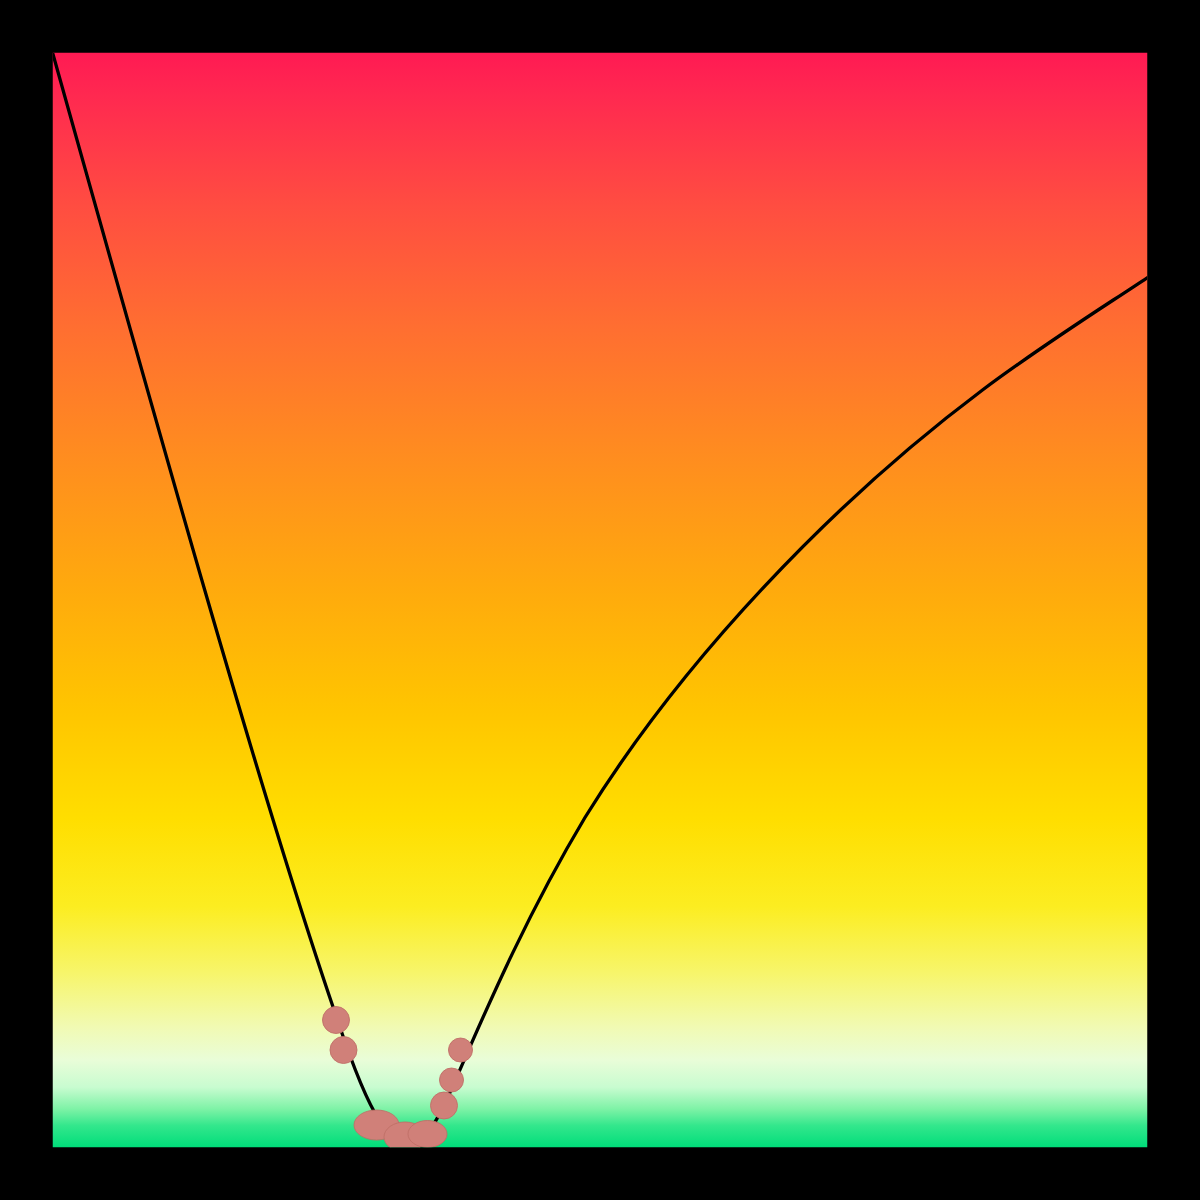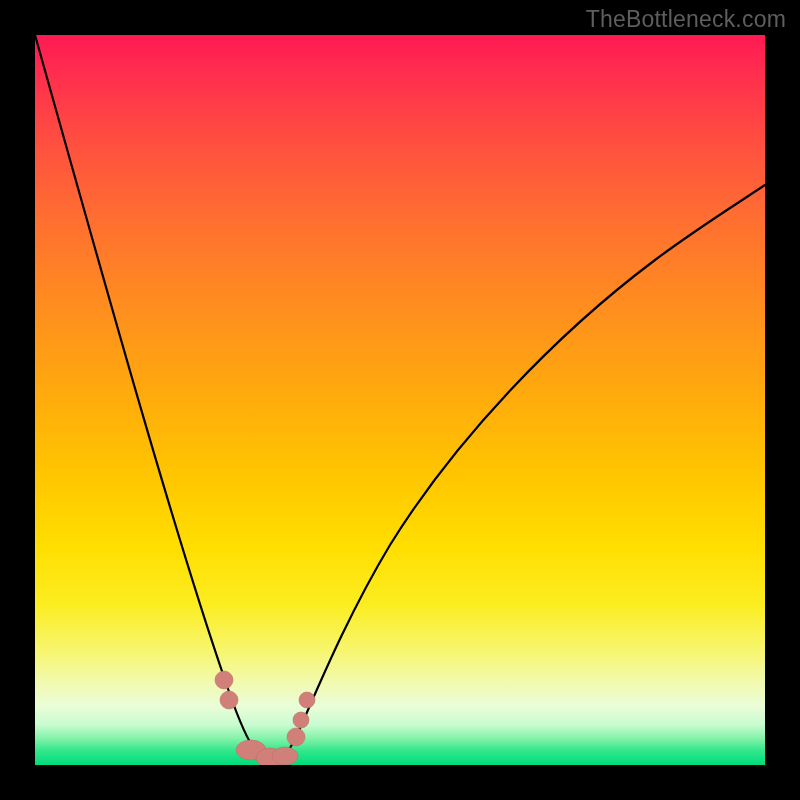--- a/index.html
+++ b/index.html
@@ -98,14 +98,13 @@
         <ellipse cx="235" cy="723" rx="14" ry="10"></ellipse>
         <ellipse cx="250" cy="721" rx="13" ry="9"></ellipse>
 
         <circle cx="261" cy="702" r="9"></circle>
         <circle cx="266" cy="685" r="8"></circle>
         <circle cx="272" cy="665" r="8"></circle>
       </g>
     </svg>
   </div>
 
-  <div class="watermark">TheBottleneck.com</div>
 </div>
 
 </body></html>

